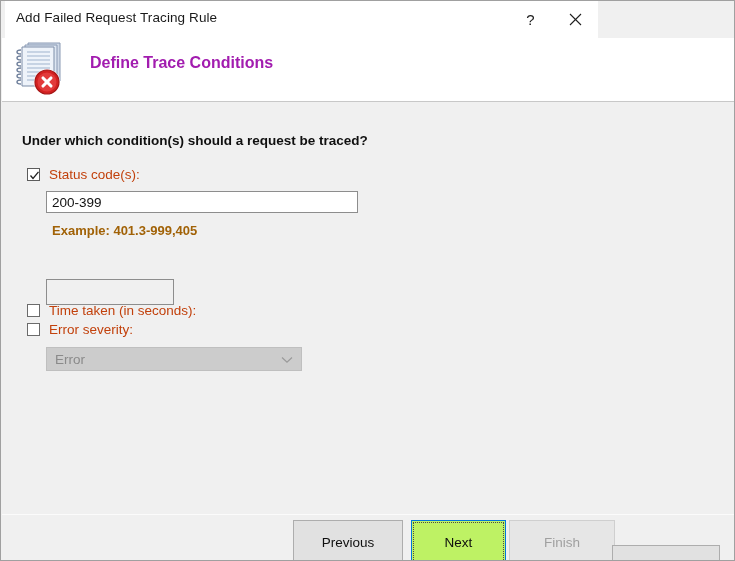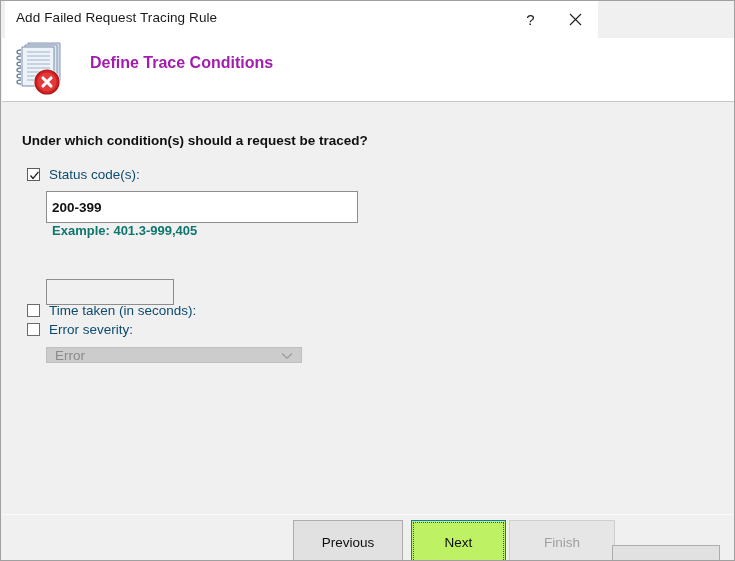--- a/index.html
+++ b/index.html
@@ -134,42 +134,42 @@
     border: 1px solid #5c5c5c;
     background: #ffffff;
     position: relative;
     flex: 0 0 auto;
   }
   .cb.unchecked { border-color: #6b6b6b; }
   .cb svg { position: absolute; left: 1px; top: 1px; }
   .check-label {
     margin-left: 9px;
     font-size: 13.5px;
-    color: #0c4a6e;
+    color: #c2410c;
   }
 
   
   .textbox {
     position: absolute;
     box-sizing: border-box;
     border: 1px solid #8d8d8d;
     font-family: "Liberation Sans", sans-serif;
     font-size: 13.5px;
     color: #111111;
     padding: 0 5px;
     outline: none;
   }
   .textbox.filled { background: #ffffff; }
   .textbox.empty  { background: #f0f0f0; }
 
   .hint {
     position: absolute;
     font-size: 13px;
     font-weight: bold;
-    color: #0f766e;
+    color: #a16207;
     white-space: nowrap;
   }
 
   
   .combo {
     position: absolute;
     box-sizing: border-box;
     background: #cccccc;
     border: 1px solid #bfbfbf;
     display: flex;
@@ -298,37 +298,37 @@
 
   <div class="check-row" style="left:26px; top:166px;">
     <span class="cb">
       <svg width="11" height="11" viewBox="0 0 11 11">
         <polyline points="1.5,5.5 4,8.4 9.5,1.8" fill="none" stroke="#202020" stroke-width="1.3"></polyline>
       </svg>
     </span>
     <span class="check-label">Status code(s):</span>
   </div>
 
-  <input class="textbox filled" type="text" style="left: 45px; top: 190px; width: 312px; height: 32px; font-weight: bold;" value="200-399">
+  <input class="textbox filled" type="text" style="left: 45px; top: 190px; width: 312px; height: 22px;" value="200-399">
 
   <div class="hint" style="left:51px; top:222px;">Example: 401.3-999,405</div>
 
   <div class="check-row" style="left:26px; top:254px;margin-top:48px;">
     <span class="cb unchecked"></span>
     <span class="check-label">Time taken (in seconds):</span>
   </div>
 
   <input class="textbox empty" type="text" style="left: 45px; top: 278px; width: 128px; height: 26px;" value="">
 
   <div class="check-row" style="left:26px; top:321px;">
     <span class="cb unchecked"></span>
     <span class="check-label">Error severity:</span>
   </div>
 
-  <div class="combo" style="left:45px; top:346px; width:256px; height:16px;">
+  <div class="combo" style="left:45px; top:346px; width:256px; height:24px;">
     <span class="combo-text">Error</span>
     <span class="combo-arrow">
       <svg width="12" height="8" viewBox="0 0 12 8">
         <polyline points="1,1.5 6,6.2 11,1.5" fill="none" stroke="#9a9a9a" stroke-width="1.2"></polyline>
       </svg>
     </span>
   </div>
 
   <div class="body-divider"></div>
   <div class="footer"></div>

